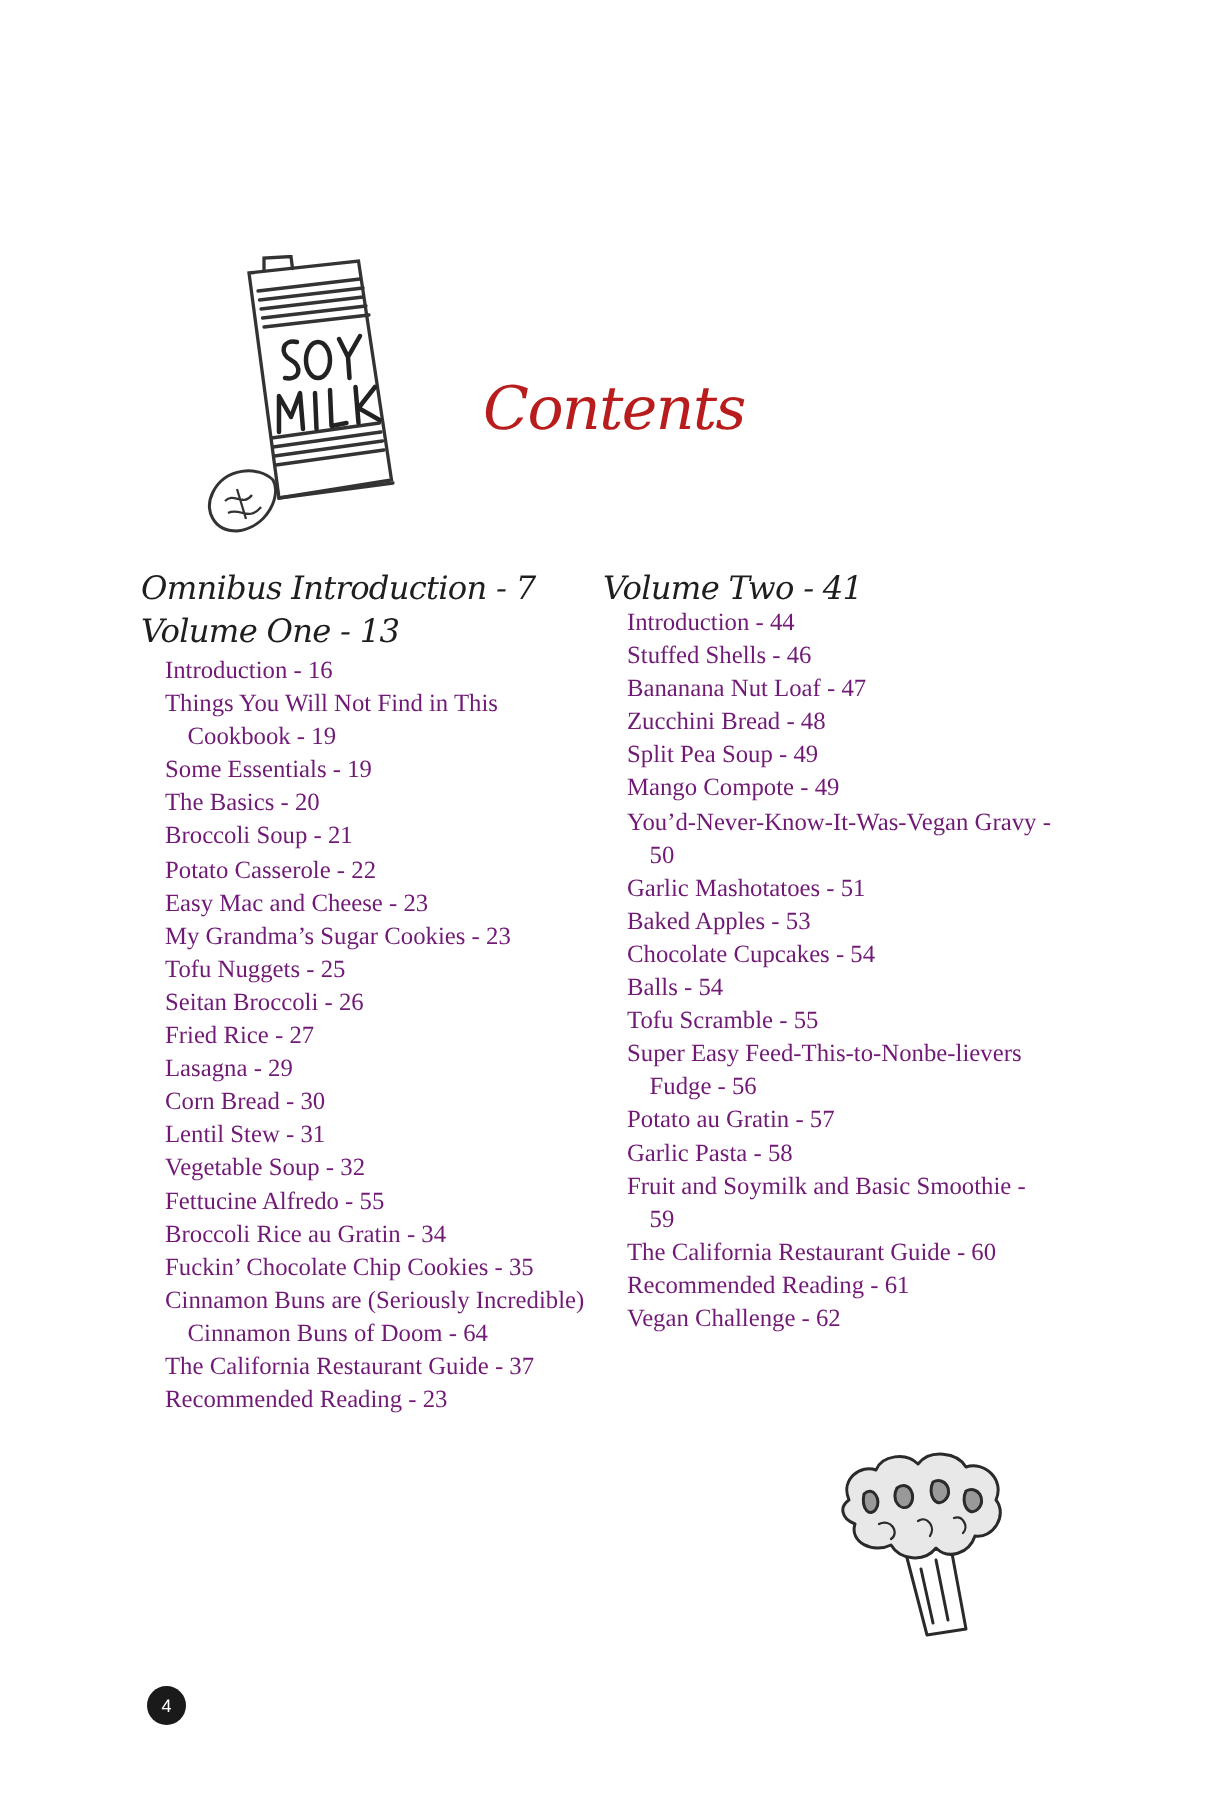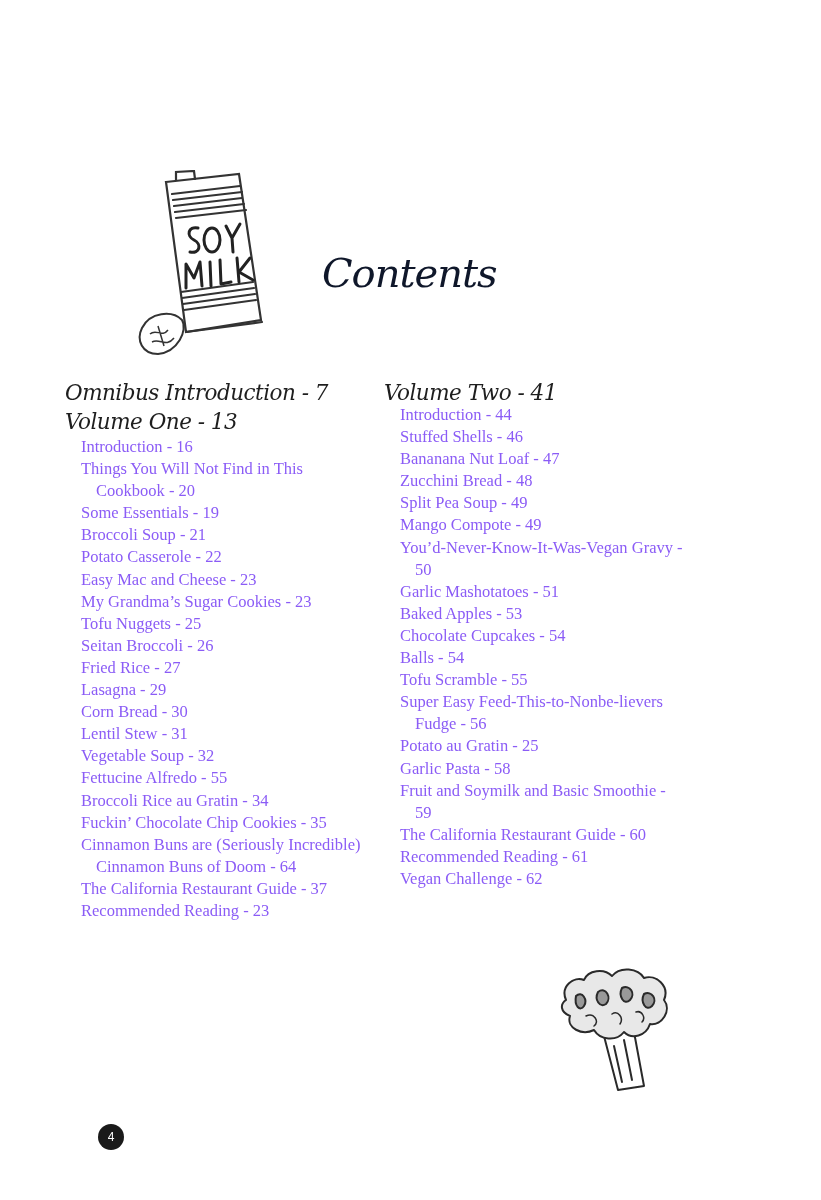--- a/index.html
+++ b/index.html
@@ -1,28 +1,28 @@
 <!DOCTYPE html>
 <html><head>
   <meta charset="utf-8">
   <style>
     html, body { margin: 0; padding: 0; background: #ffffff; }
     body { width: 821px; height: 1200px; position: relative; overflow: hidden; color: #2a2a2a; font-family: "Liberation Serif", serif; }
     .page { position: absolute; left: 0; top: 0; width: 821px; height: 1200px; }
 
     .soymilk { position: absolute; left: 136px; top: 170px; width: 150px; height: 200px; }
-    .title { position: absolute; left: 322px; top: 250px; font-family: "DejaVu Serif", serif; font-style: italic; font-size: 40px; letter-spacing: -1px; color: #0f172a; }
+    .title { position: absolute; left: 322px; top: 250px; font-family: "DejaVu Serif", serif; font-style: italic; font-size: 40px; letter-spacing: -1px; color: #b91c1c; }
 
     .col { position: absolute; top: 378px; }
-    .col-left { left: 65px; width: 310px; }
-    .col-right { left: 384px; width: 300px; }
+    .col-left { left: 94px; width: 310px; }
+    .col-right { left: 402px; width: 300px; }
 
     .heading { font-family: "DejaVu Serif", serif; font-style: italic; font-size: 21.5px; line-height: 29px; color: #1e1e1e; letter-spacing: -0.5px; white-space: nowrap; }
     .entries { list-style: none; margin: 0; padding: 0 0 0 16px; }
-    .entry { font-size: 16.5px; line-height: 22.1px; padding-left: 15px; text-indent: -15px; color: #8b5cf6; }
+    .entry { font-size: 16.5px; line-height: 22.1px; padding-left: 15px; text-indent: -15px; color: #701a75; }
     .col-right .entries { margin-top: -3px; }
 
     .broccoli { position: absolute; left: 556px; top: 966px; width: 120px; height: 130px; }
 
     .page-num { position: absolute; left: 98px; top: 1124px; width: 26px; height: 26px; border-radius: 50%; background: #1a1a1a; color: #ffffff; font-family: "Liberation Sans", sans-serif; font-size: 12px; line-height: 26px; text-align: center; }
   </style>
 </head>
 <body>
 
 <div class="page">
@@ -51,22 +51,23 @@
     </g>
   </svg>
 
   <div class="title">Contents</div>
 
   <div class="col col-left">
     <div class="heading">Omnibus Introduction - 7</div>
     <div class="heading">Volume One - 13</div>
     <ul class="entries">
       <li class="entry">Introduction - 16</li>
-      <li class="entry">Things You Will Not Find in This Cookbook - 20</li>
+      <li class="entry">Things You Will Not Find in This Cookbook - 19</li>
       <li class="entry">Some Essentials - 19</li>
+      <li class="entry">The Basics - 20</li>
       <li class="entry">Broccoli Soup - 21</li>
       <li class="entry">Potato Casserole - 22</li>
       <li class="entry">Easy Mac and Cheese - 23</li>
       <li class="entry">My Grandma’s Sugar Cookies - 23</li>
       <li class="entry">Tofu Nuggets - 25</li>
       <li class="entry">Seitan Broccoli - 26</li>
       <li class="entry">Fried Rice - 27</li>
       <li class="entry">Lasagna - 29</li>
       <li class="entry">Corn Bread - 30</li>
       <li class="entry">Lentil Stew - 31</li>
@@ -89,21 +90,21 @@
       <li class="entry">Zucchini Bread - 48</li>
       <li class="entry">Split Pea Soup - 49</li>
       <li class="entry">Mango Compote - 49</li>
       <li class="entry">You’d-Never-Know-It-Was-Vegan Gravy - 50</li>
       <li class="entry">Garlic Mashotatoes - 51</li>
       <li class="entry">Baked Apples - 53</li>
       <li class="entry">Chocolate Cupcakes - 54</li>
       <li class="entry">Balls - 54</li>
       <li class="entry">Tofu Scramble - 55</li>
       <li class="entry">Super Easy Feed-This-to-Nonbe-lievers Fudge - 56</li>
-      <li class="entry">Potato au Gratin - 25</li>
+      <li class="entry">Potato au Gratin - 57</li>
       <li class="entry">Garlic Pasta - 58</li>
       <li class="entry">Fruit and Soymilk and Basic Smoothie - 59</li>
       <li class="entry">The California Restaurant Guide - 60</li>
       <li class="entry">Recommended Reading - 61</li>
       <li class="entry">Vegan Challenge - 62</li>
     </ul>
   </div>
 
   <svg class="broccoli" viewBox="0 0 120 130">
     <g fill="none" stroke="#2a2a2a" stroke-width="2" stroke-linejoin="round" stroke-linecap="round">

